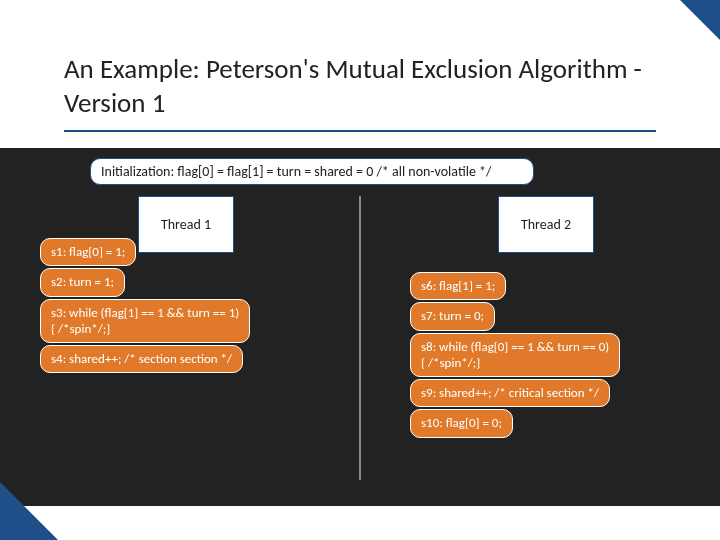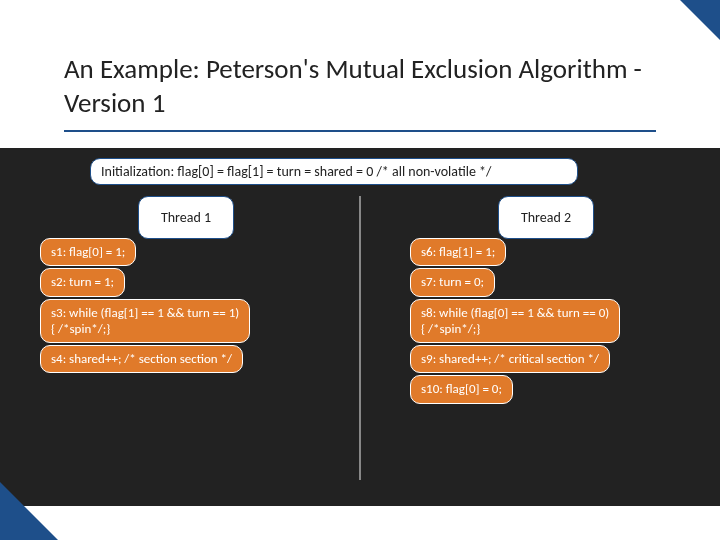--- a/index.html
+++ b/index.html
@@ -30,36 +30,36 @@
     position: absolute;
     left: 0; right: 0;
     top: 148px;
     bottom: 34px;
     background: #222;
   }
   .init-box {
     position: absolute;
     left: 90px;
     top: 158px;
-    width: 488px;
+    width: 444px;
     padding: 4px 10px;
     background: #fff;
     border: 1.5px solid #1e4f8a;
     border-radius: 10px;
     font-size: 14px;
     color: #222;
   }
   .thread-label {
     position: absolute;
     top: 196px;
     width: 96px;
-    padding: 12px 8px;
+    padding: 19px 8px;
     background: #fff;
     border: 1.5px solid #1e4f8a;
-    border-radius: 10px;
+    border-radius: 0;
     font-size: 14px;
     text-align: center;
     color: #222;
   }
   .thread-label.t1 { left: 138px; }
   .thread-label.t2 { left: 498px; }
   .divider {
     position: absolute;
     top: 196px;
     bottom: 60px;
@@ -69,21 +69,21 @@
   }
   .col {
     position: absolute;
     top: 238px;
     width: 310px;
     display: flex;
     flex-direction: column;
     gap: 2px;
   }
   .col.left { left: 40px; }
-  .col.right { left: 410px; }
+  .col.right { left: 410px; margin-top: 34px; }
   .stmt {
     display: inline-block;
     align-self: flex-start;
     background: #e07a2a;
     border: 1px solid #fff;
     border-radius: 10px;
     color: #fff;
     font-size: 13px;
     line-height: 1.25;
     padding: 5px 10px;

